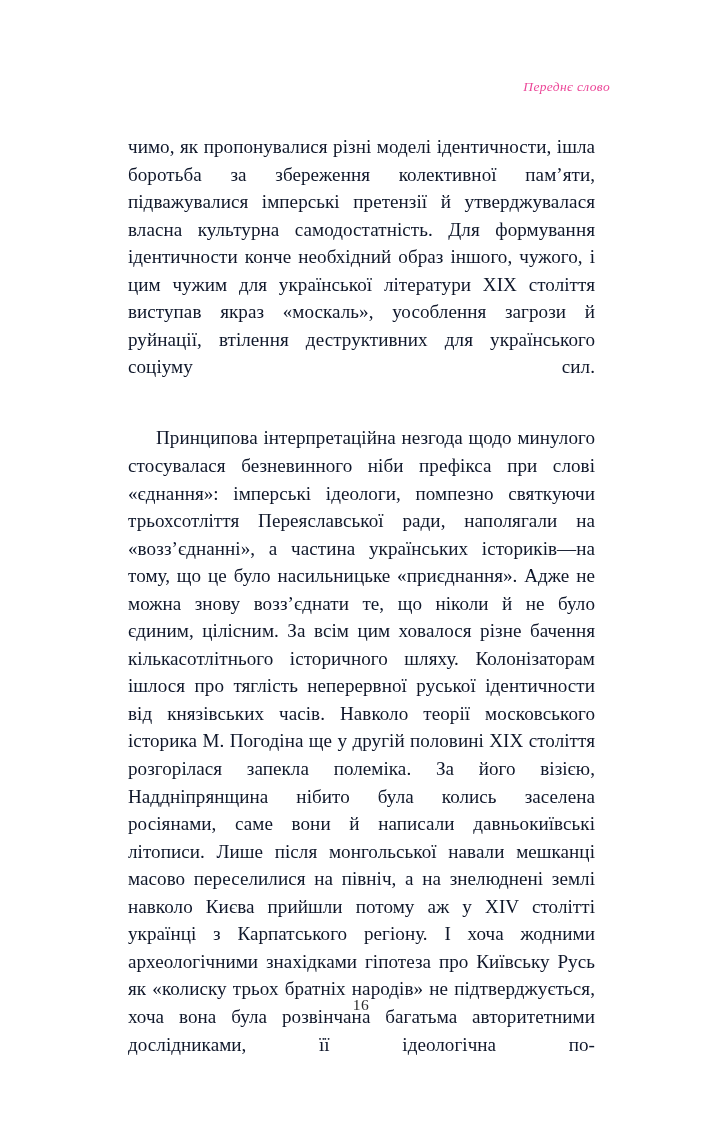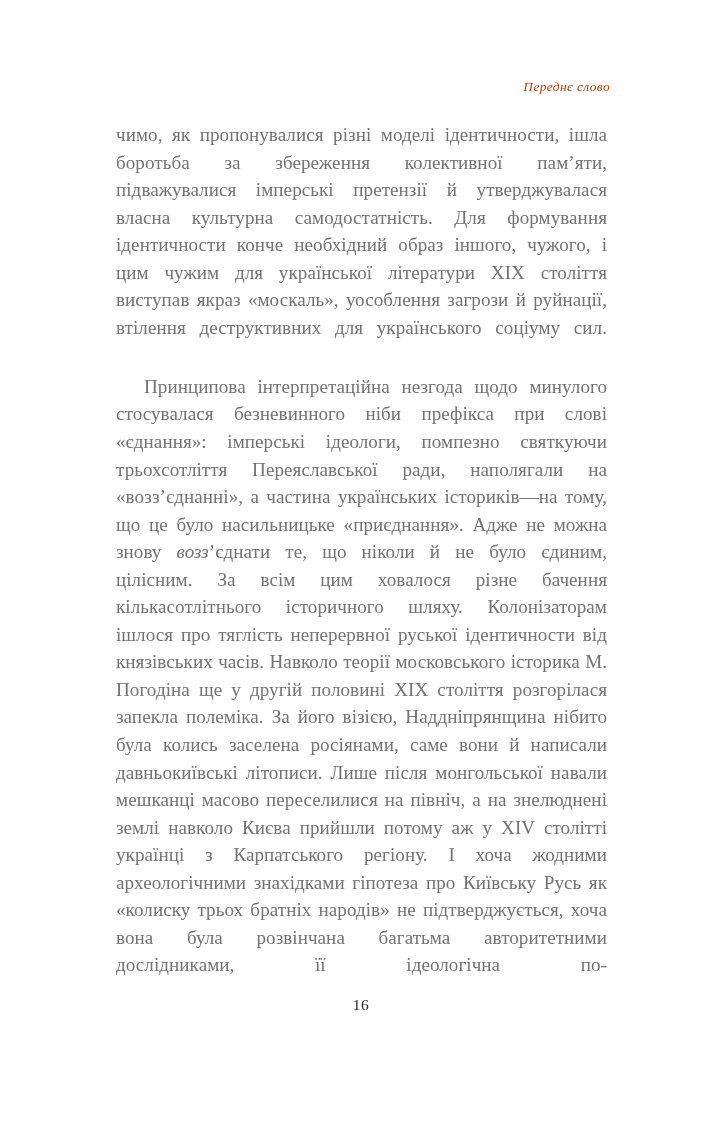--- a/index.html
+++ b/index.html
@@ -26,61 +26,60 @@
   
   #running-header {
     position: absolute;
     top: 80px;
     left: 112px;
     width: 498px;
     text-align: right;
     font-style: italic;
     font-size: 13.5px;
     letter-spacing: 0.35px;
-    color: #c2410c;
+    color: #ec4899;
     line-height: 1;
   }
 
   
   #text-block {
     position: absolute;
     top: 117px;
     left: 112px;
     width: 499px;
   }
 
   .para {
-    margin: 4px;
+    margin: 16px;
     text-align: justify;
     text-justify: inter-word;
     font-size: 19.1px;
     line-height: 27.55px;
     letter-spacing: 0.05px;
     word-spacing: 0.2px;
-    color: #737373;
+    color: #0f172a;
     hyphens: manual;
   }
 
   .para.indented {
     text-indent: 28px;
   }
 
   .para + .para {
     margin-top: 0;
   }
 
   
   .para:after {
     content: "";
     display: inline-block;
     width: 100%;
   }
 
   .ital {
-    font-style: italic;
   }
 
   
   #folio {
     position: absolute;
     top: 997px;
     left: 0;
     width: 722px;
     text-align: center;
     font-size: 15.5px;

